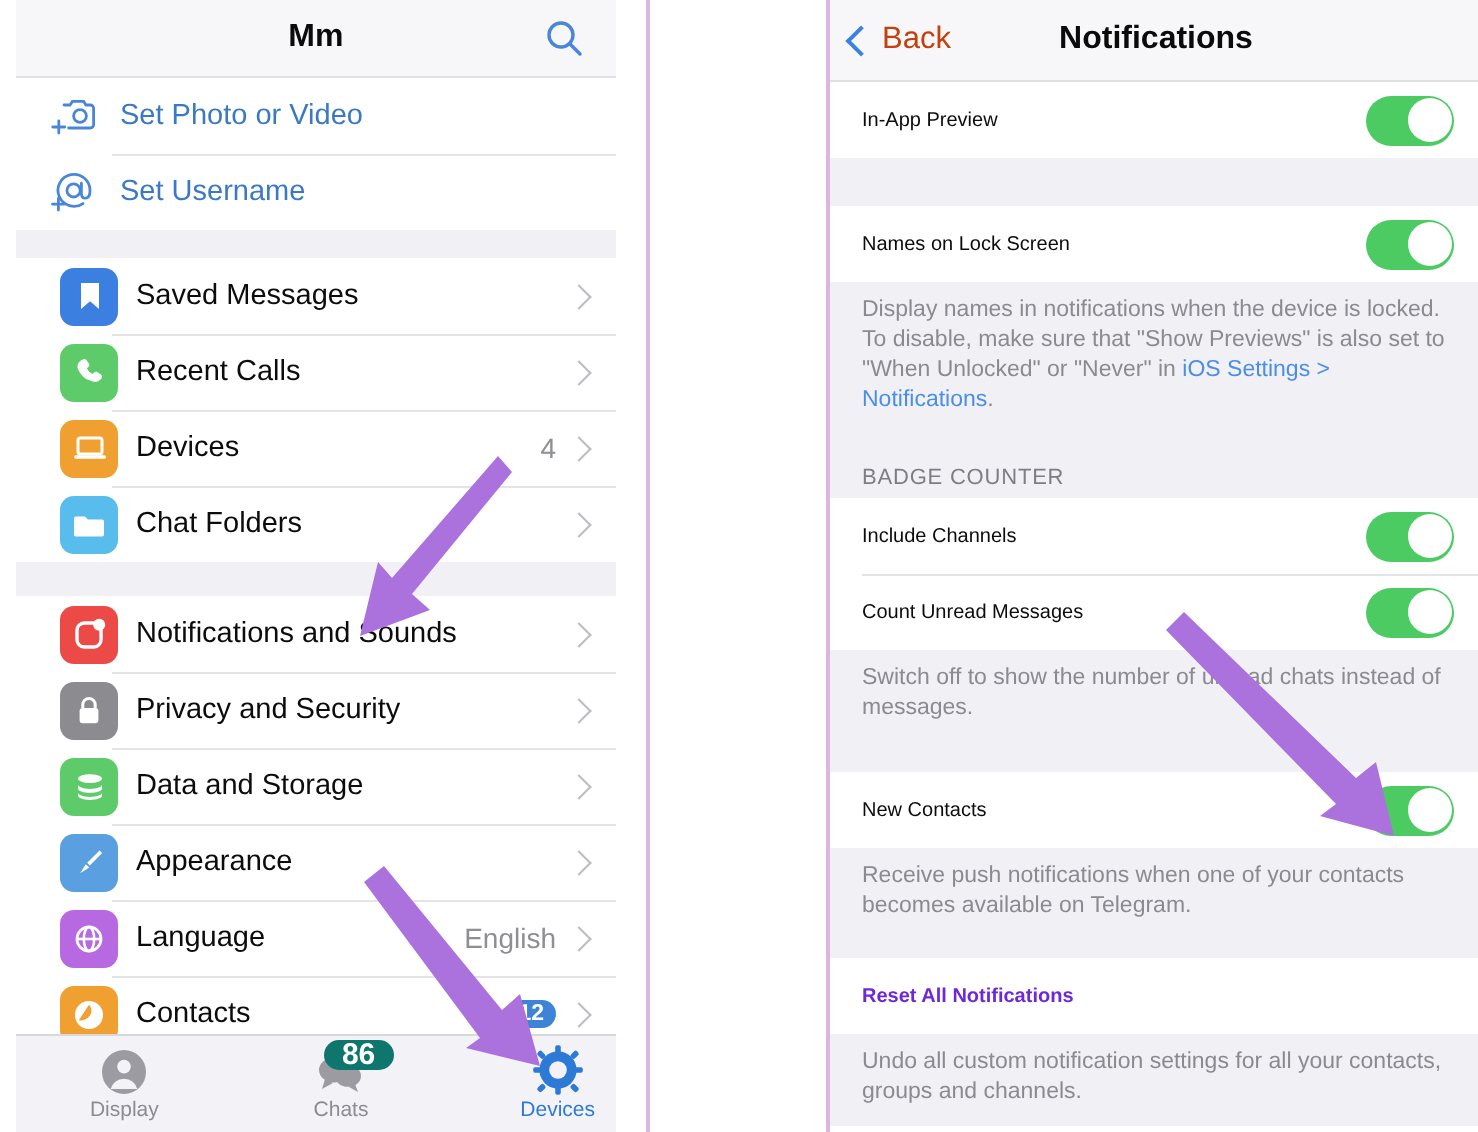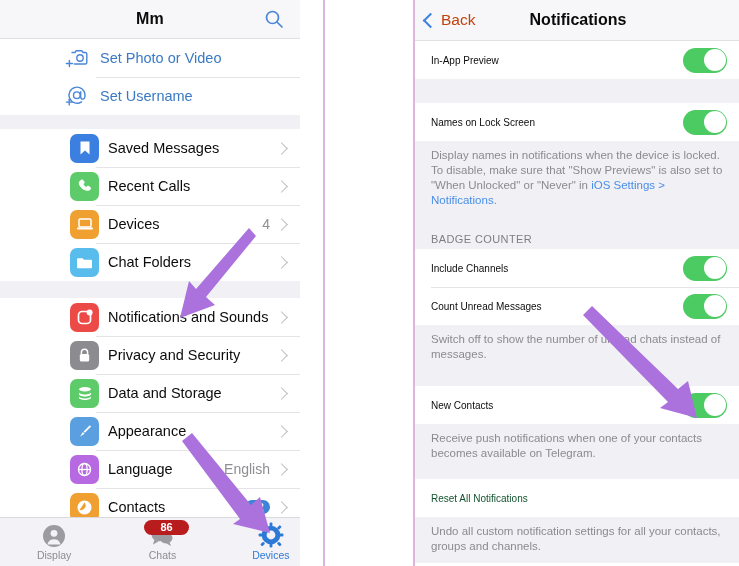--- a/index.html
+++ b/index.html
@@ -19,21 +19,21 @@
   }
 
   
   .panel {
     position: absolute;
     top: 0;
     height: 566px;
     background: #ffffff;
     overflow: hidden;
   }
-  #panel-left  { left: 0px;   width: 300px; }
+  #panel-left  { left: 8px;   width: 300px; }
   #panel-right { left: 413px; width: 326px; border-left: 2px solid #dcb6e0; }
 
   .edge-right-left  { position:absolute; top:0; left:323px; width:2px; height:566px; background:#dcb6e0; }
   .edge-right-right { position:absolute; top:0; left:737px; width:2px; height:566px; background:#dcb6e0; }
 
   
   .navbar-left {
     height: 38px;
     background: #f7f7f9;
     border-bottom: 1px solid #e0e0e4;
@@ -41,21 +41,21 @@
     position: relative;
   }
   .nav-title {
     flex: 1; text-align: center;
     font-size: 16px; font-weight: bold; color: #0b0b0b;
     letter-spacing: .1px;
   }
   .search-ico { position: absolute; right: 16px; top: 9px; width: 20px; height: 20px; }
 
   
-  .group { background: #f9a8d4; margin-left: 48px; }
+  .group { background: #f9a8d4; }
   .gap { background: #f1f1f5; }
 
   .row {
     display: flex; align-items: center;
     height: 38px;
     padding-left: 22px;
     background: #ffffff;
     position: relative;
   }
   .row + .row::before {
@@ -87,22 +87,22 @@
     position: absolute; bottom: 0; left: 0; width: 325px; height: 48px;
     background: #f3f2f6; border-top: 1px solid #d8d8dd;
     display: flex; align-items: center;
   }
   .tab { flex: 1; text-align: center; }
   .tab .tlabel { font-size: 10.5px; color: #8c8c92; margin-top: 1px; }
   .tab.active .tlabel { color: #2d7ad6; }
   .tabico { height: 24px; display:flex; align-items:flex-end; justify-content:center; position: relative;}
   .tbadge {
     position: absolute; top: -4px; left: 50%; margin-left: 0px;
-    background: #b91c1c; color: #fff; border-radius: 9px;
-    font-size: 11px; font-weight: bold; padding: 1px 16px; line-height: 13px;
+    background: #0f766e; color: #fff; border-radius: 9px;
+    font-size: 15px; font-weight: bold; padding: 1px 9px; line-height: 13px;
   }
 
   
   .navbar-right {
     height: 40px; background: #f7f7f9; border-bottom: 1px solid #e0e0e4;
     display: flex; align-items: center; position: relative;
   }
   .back-btn { display: flex; align-items: center; margin-left: 10px; }
   .back-chev { width: 9px; height: 9px; border-left: 2.2px solid #3b82e0;
                border-bottom: 2.2px solid #3b82e0; transform: rotate(45deg); }
@@ -113,21 +113,21 @@
   }
 
   .srow {
     height: 38px; background: #fff; display: flex; align-items: center;
     padding: 0 14px 0 16px; position: relative;
   }
   .srow + .srow::before {
     content:""; position:absolute; left:16px; right:0; top:0; height:1px; background:#e4e4e8;
   }
   .srow .slabel { flex: 1; font-size: 10px; color: #0c0c0c; }
-  .srow .slabel.danger { color: #14532d; }
+  .srow .slabel.danger { color: #6d28d9; font-weight: bold; }
 
   .toggle { width: 44px; height: 25px; border-radius: 13px; background: #4ccb63;
             position: relative; flex: 0 0 44px; }
   .toggle .knob { position: absolute; top: 1.5px; right: 1.5px;
                   width: 22px; height: 22px; border-radius: 11px; background: #fff; }
 
   .footer {
     background: #f1f1f5; color: #8a8a90;
     font-size: 11.5px; line-height: 15px; padding: 7px 16px 9px 16px;
   }

